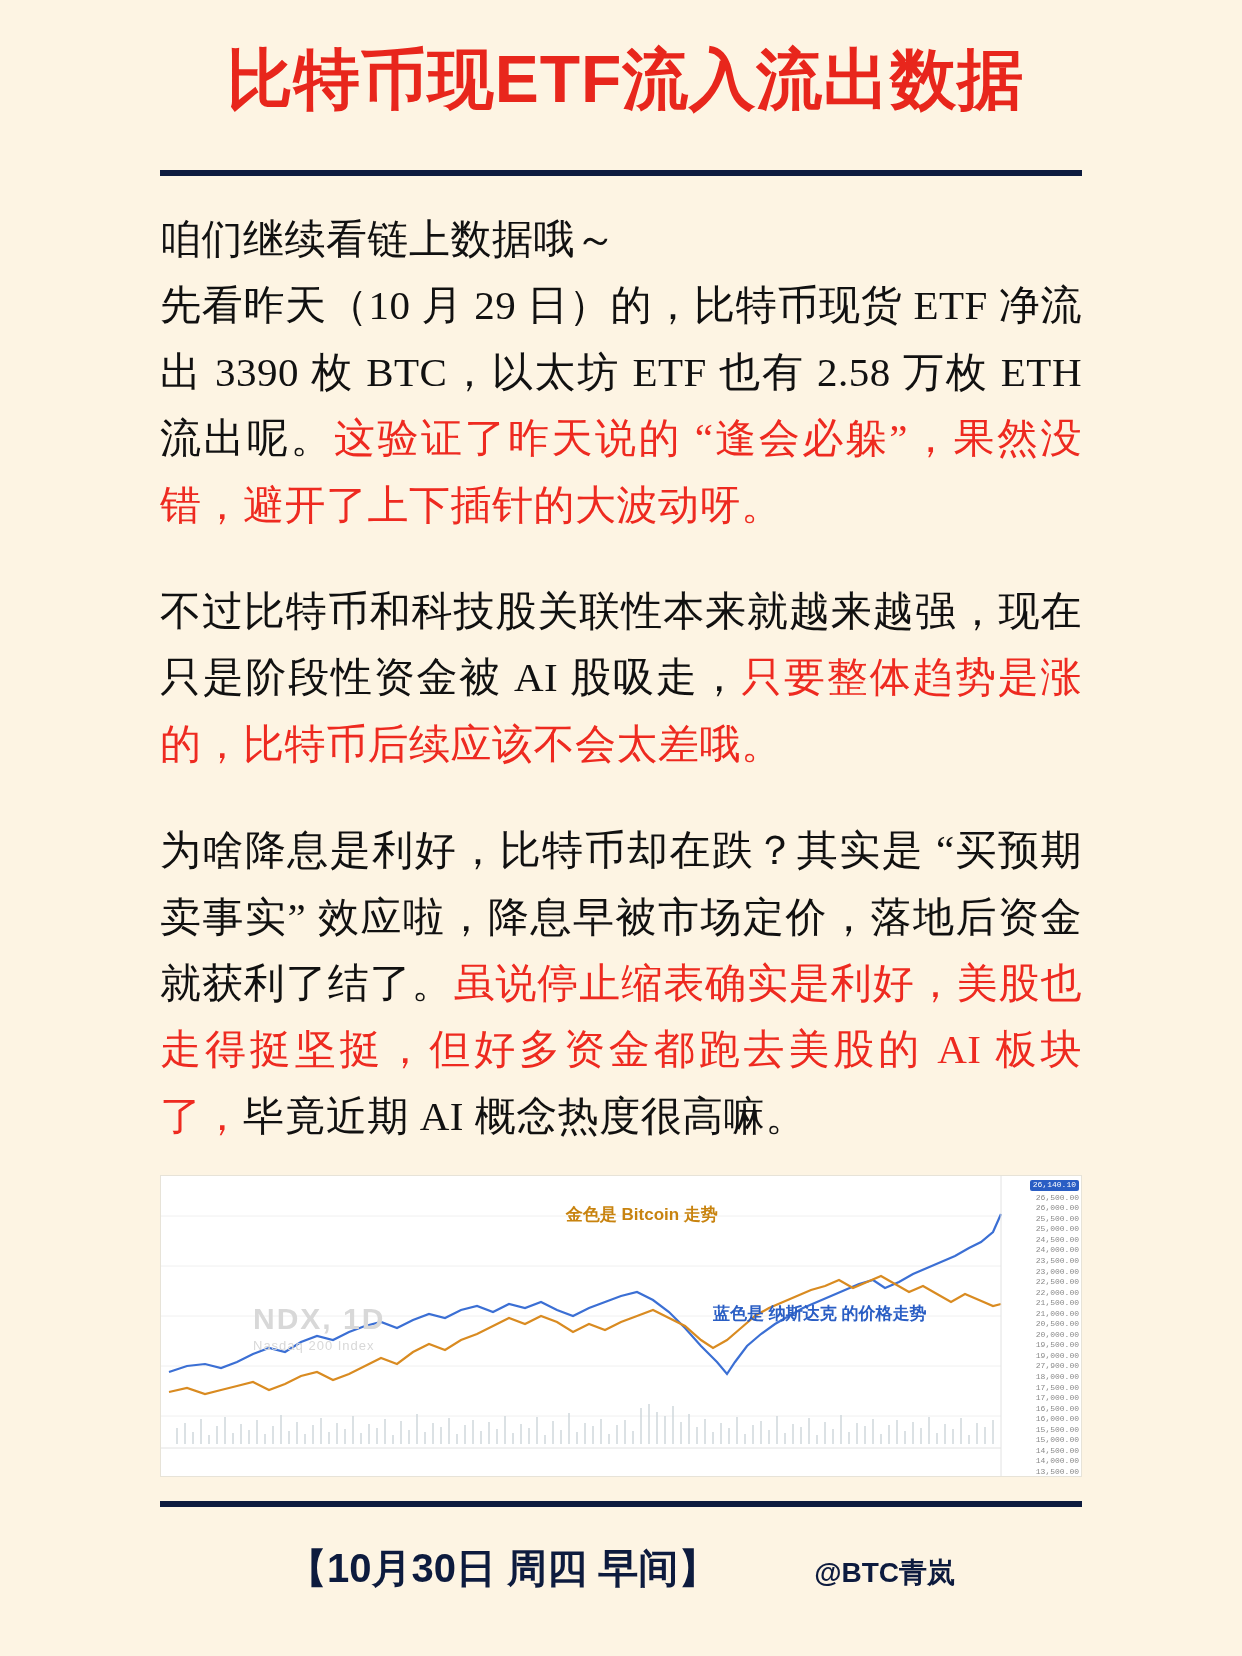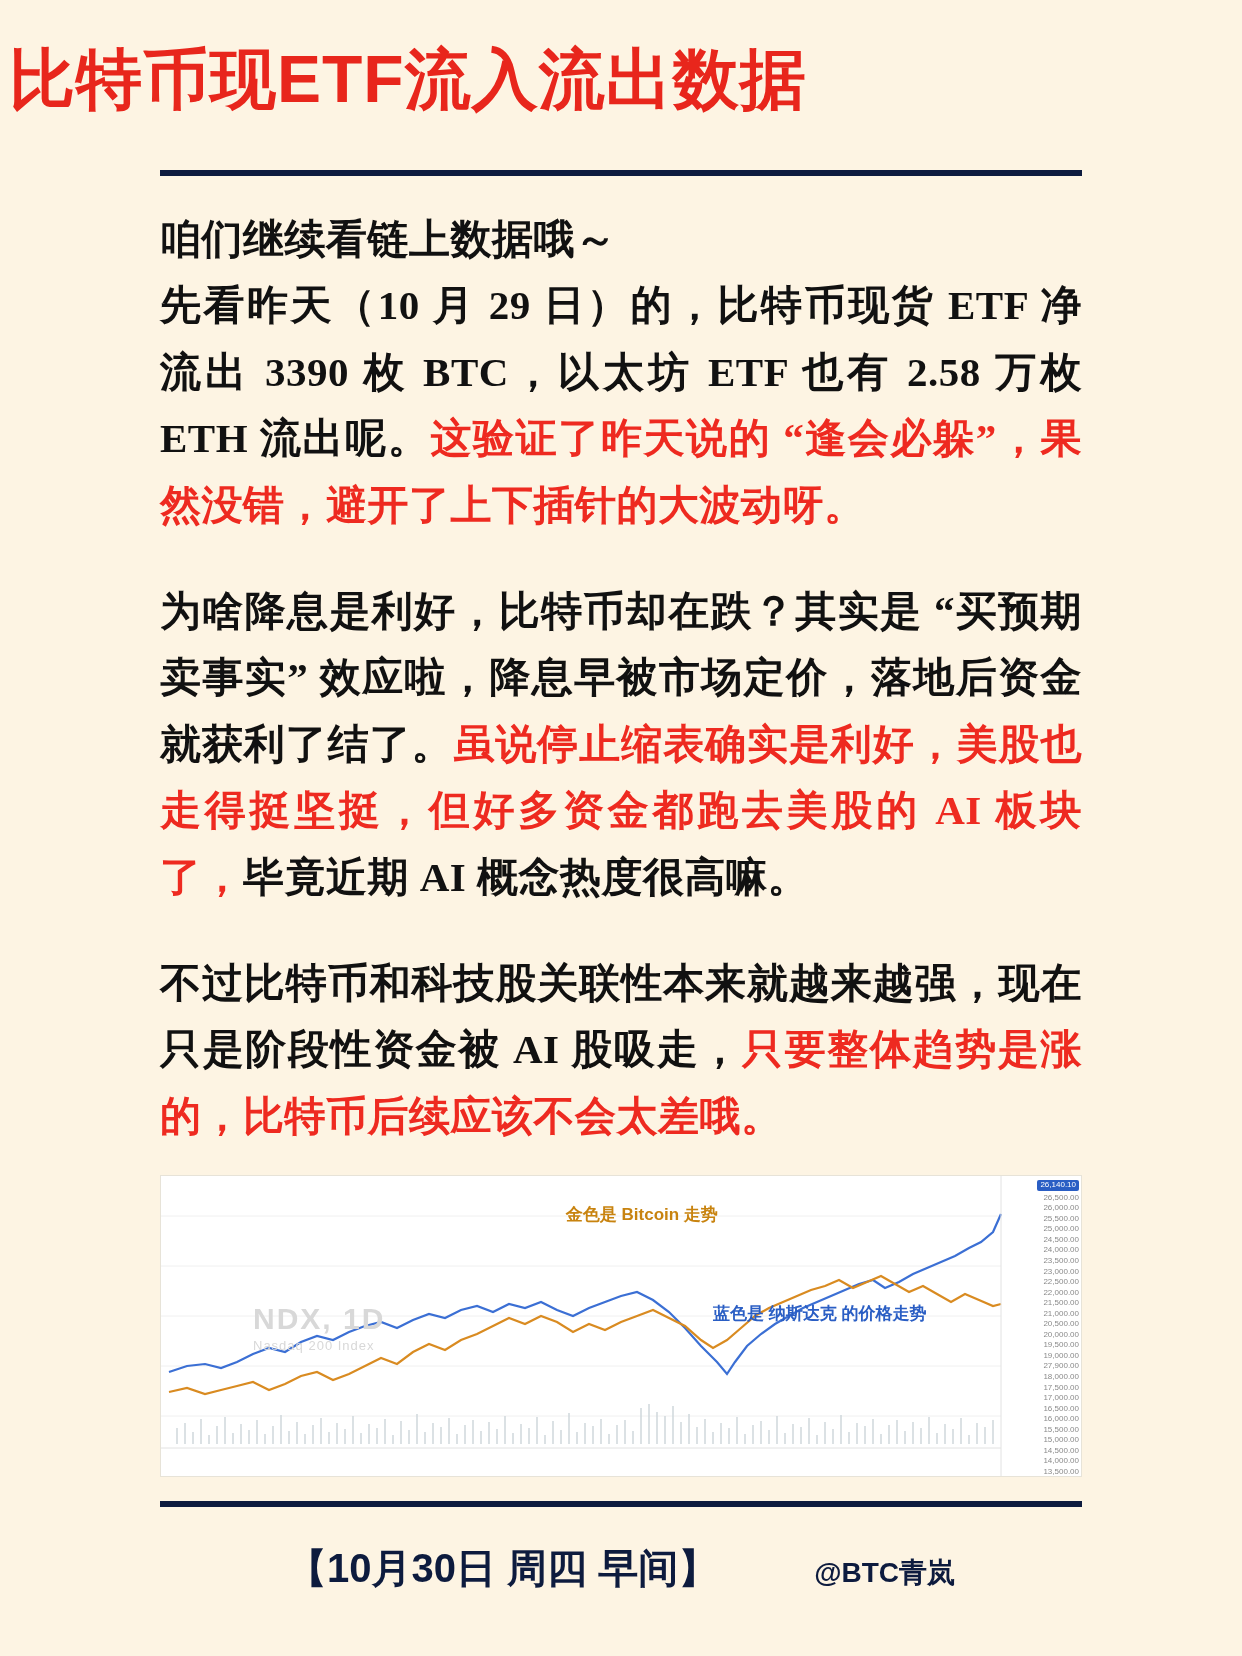--- a/index.html
+++ b/index.html
@@ -14,21 +14,21 @@
     overflow: hidden;
   }
   .page {
     position: relative;
     width: 1242px;
     height: 1656px;
     box-sizing: border-box;
     background: #fdf4e3;
   }
   .title {
-    text-align: left;
+    text-align: center;
     color: #e8261c;
     font-size: 66px;
     font-weight: bold;
     letter-spacing: 1px;
     padding-top: 42px;
     line-height: 1.15;
     font-family: "Liberation Sans", "DejaVu Sans", sans-serif;
     padding-left: 9px;
   }
   .rule {
@@ -40,21 +40,20 @@
     margin-top: 24px;
   }
   .body-text {
     margin: 30px 160px 0 160px;
     font-size: 41px;
     line-height: 1.62;
     color: #111111;
     font-family: "Liberation Serif", "DejaVu Serif", serif;
     letter-spacing: 0.5px;
     text-align: justify;
-    font-weight: bold;
   }
   .para {
     margin-bottom: 40px;
   }
   .para:last-child {
     margin-bottom: 0;
   }
   .hl {
     color: #ee2a20;
   }
@@ -107,21 +106,21 @@
   }
   .axis-prices {
     position: absolute;
     right: 2px;
     top: 4px;
     width: 70px;
     font-size: 8px;
     color: #8a8a8a;
     line-height: 1.32;
     text-align: right;
-    font-family: Liberation Sans, sans-serif;
+    font-family: Liberation Mono, monospace;
   }
   .axis-prices .tag-top {
     background: #2a5ec4;
     color: #fff;
     display: inline-block;
     padding: 0 3px;
     border-radius: 2px;
     margin-bottom: 2px;
   }
   .footer {
@@ -155,25 +154,25 @@
   <div class="rule"></div>
 
   <div class="body-text">
 
     <div class="para">
       <span>咱们继续看链上数据哦～</span><br>
       <span>先看昨天（10 月 29 日）的，比特币现货 ETF 净流出 3390 枚 BTC，以太坊 ETF 也有 2.58 万枚 ETH 流出呢。</span><span class="hl">这验证了昨天说的 “逢会必躲”，果然没错，避开了上下插针的大波动呀。</span>
     </div>
 
     <div class="para">
+      <span>不过比特币和科技股关联性本来就越来越强，现在只是阶段性资金被 AI 股吸走，</span><span class="hl">只要整体趋势是涨的，比特币后续应该不会太差哦。</span>
+    </div>
+
+    <div class="para">
       <span>为啥降息是利好，比特币却在跌？其实是 “买预期卖事实” 效应啦，降息早被市场定价，落地后资金就获利了结了。</span><span class="hl">虽说停止缩表确实是利好，美股也走得挺坚挺，但好多资金都跑去美股的 AI 板块了，</span><span>毕竟近期 AI 概念热度很高嘛。</span>
-    </div>
-
-    <div class="para">
-      <span>不过比特币和科技股关联性本来就越来越强，现在只是阶段性资金被 AI 股吸走，</span><span class="hl">只要整体趋势是涨的，比特币后续应该不会太差哦。</span>
     </div>
 
   </div>
 
   <div class="chart-wrap">
     <svg class="chart-svg" viewBox="0 0 920 300" preserveAspectRatio="none">
       <rect x="0" y="0" width="920" height="300" fill="#ffffff"></rect>
       <g stroke="#f0f0f0" stroke-width="1">
         <line x1="0" y1="40" x2="840" y2="40"></line>
         <line x1="0" y1="90" x2="840" y2="90"></line>

